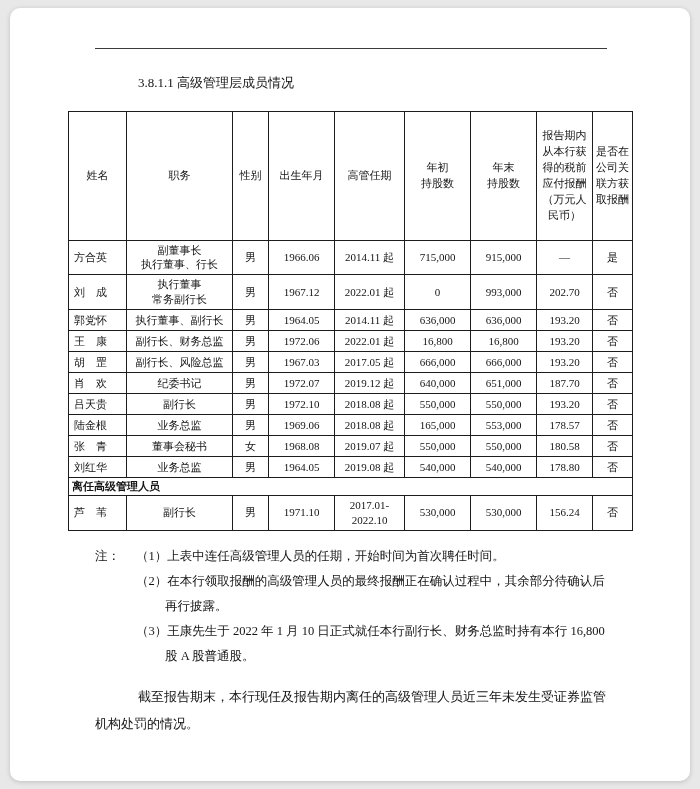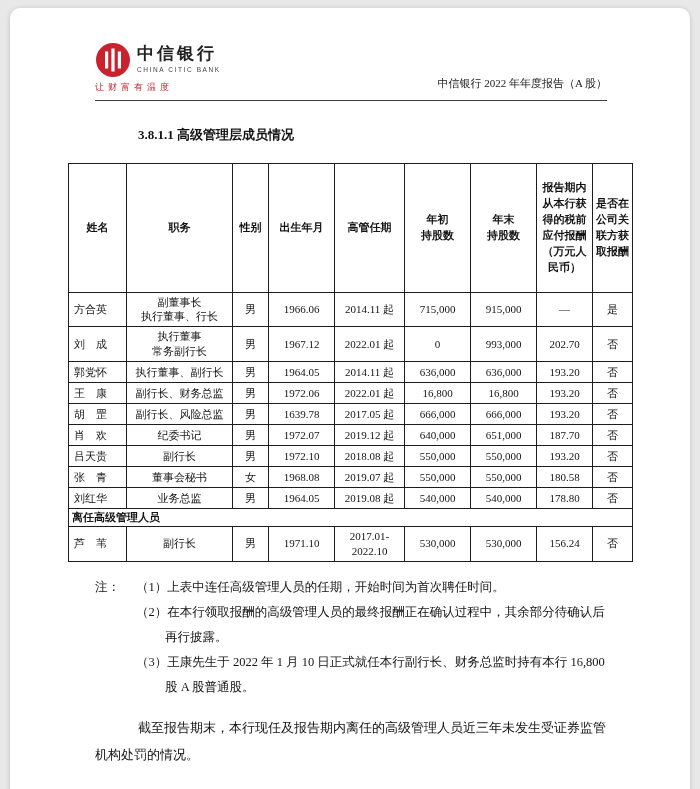--- a/index.html
+++ b/index.html
@@ -24,80 +24,60 @@
   .emblem { display:block; width:36px; height:36px; }
   .logo-text { padding-top:3px; }
   .logo-cn { font-size:17px; font-weight:bold; letter-spacing:3px; color:#222; line-height:1.1; }
   .logo-en { font-size:6.5px; letter-spacing:1.6px; color:#444; font-family:"Liberation Sans","DejaVu Sans",sans-serif; margin-top:2px; }
   .logo-slogan { color:#c8222e; font-size:9px; letter-spacing:4px; margin-top:3px; }
   .report-title { font-size:11px; color:#222; padding-bottom:3px; }
   .header-rule { border-bottom:1.2px solid #3a3a3a; margin-top:6px; }
   
   .section-heading {
     margin:25px 25px 0 27px; text-indent:43px;
-    font-size:13px; font-weight:bold;
+    font-size:13px; font-weight:normal;
   }
   .intro { margin:19px 25px 0 27px; text-indent:43px; font-size:13px; }
   
   table.mgmt-table {
     width:100%; margin-top:19px;
     border-collapse:collapse; table-layout:fixed;
     font-size:11px;
   }
   .mgmt-table col.c1{width:58px}.mgmt-table col.c2{width:106px}
   .mgmt-table col.c3{width:36px}.mgmt-table col.c4{width:66px}
   .mgmt-table col.c5{width:70px}.mgmt-table col.c6{width:66px}
   .mgmt-table col.c7{width:66px}.mgmt-table col.c8{width:56px}
   .mgmt-table col.c9{width:40px}
   .mgmt-table th, .mgmt-table td {
     border:1px solid #1c1c1c;
     text-align:center; vertical-align:middle;
     white-space:pre-line; line-height:1.45;
     overflow:hidden;
   }
-  .mgmt-table th { font-weight:bold; padding:16px 2px;text-align:center; }
+  .mgmt-table th { font-weight:normal; padding:16px 2px;text-align:center; }
   .mgmt-table td { padding:2px 3px; height:21px; line-height:1.35; }
   .mgmt-table td.cell-name { text-align:left; padding-left:5px; }
   .mgmt-table tr.row-group td {
     text-align:left; font-weight:bold;
     height:15px; padding:1px 3px;margin-left:28px;
   }
   
   .notes { position:relative; margin:13px 25px 0 27px; font-size:12.5px; line-height:2.0; }
   .notes-label { position:absolute; left:0; top:0; }
   .note-item { margin-left:41px; padding-left:29px; text-indent:-29px; }
   
   .closing { margin:14px 25px 0 27px; text-indent:43px; font-size:13px; line-height:2.15; }
 </style>
 </head>
 <body>
 
 <div class="page">
 
   <div class="header">
-    <div class="header-top">
-      <div class="logo">
-        <div class="logo-row">
-          <span>
-            <svg class="emblem" viewBox="0 0 36 36" aria-hidden="true">
-              <circle cx="18" cy="18" r="17" fill="#c8222e"></circle>
-              <rect x="10" y="9.5" width="3.2" height="17" fill="#ffffff"></rect>
-              <rect x="16.4" y="6.5" width="3.2" height="23" fill="#ffffff"></rect>
-              <rect x="22.8" y="9.5" width="3.2" height="17" fill="#ffffff"></rect>
-            </svg>
-          </span>
-          <div class="logo-text">
-            <div class="logo-cn">中信银行</div>
-            <div class="logo-en">CHINA CITIC BANK</div>
-          </div>
-        </div>
-        <div class="logo-slogan">让财富有温度</div>
-      </div>
-      <div class="report-title">中信银行 2022 年年度报告（A 股）</div>
-    </div>
     <div class="header-rule"></div>
   </div>
 
   <div class="section-heading">3.8.1.1 高级管理层成员情况</div>
 
 
   <table class="mgmt-table">
     <colgroup>
       <col class="c1">
         <col class="c2">
@@ -176,21 +156,21 @@
           <td>2022.01 起</td>
           <td>16,800</td>
           <td>16,800</td>
           <td>193.20</td>
           <td>否</td>
         </tr>
         <tr>
           <td class="cell-name">胡　罡</td>
           <td>副行长、风险总监</td>
           <td>男</td>
-          <td>1639.78</td>
+          <td>1967.03</td>
           <td>2017.05 起</td>
           <td>666,000</td>
           <td>666,000</td>
           <td>193.20</td>
           <td>否</td>
         </tr>
         <tr>
           <td class="cell-name">肖　欢</td>
           <td>纪委书记</td>
           <td>男</td>
@@ -203,20 +183,31 @@
         </tr>
         <tr>
           <td class="cell-name">吕天贵</td>
           <td>副行长</td>
           <td>男</td>
           <td>1972.10</td>
           <td>2018.08 起</td>
           <td>550,000</td>
           <td>550,000</td>
           <td>193.20</td>
+          <td>否</td>
+        </tr>
+        <tr>
+          <td class="cell-name">陆金根</td>
+          <td>业务总监</td>
+          <td>男</td>
+          <td>1969.06</td>
+          <td>2018.08 起</td>
+          <td>165,000</td>
+          <td>553,000</td>
+          <td>178.57</td>
           <td>否</td>
         </tr>
         <tr>
           <td class="cell-name">张　青</td>
           <td>董事会秘书</td>
           <td>女</td>
           <td>1968.08</td>
           <td>2019.07 起</td>
           <td>550,000</td>
           <td>550,000</td>

